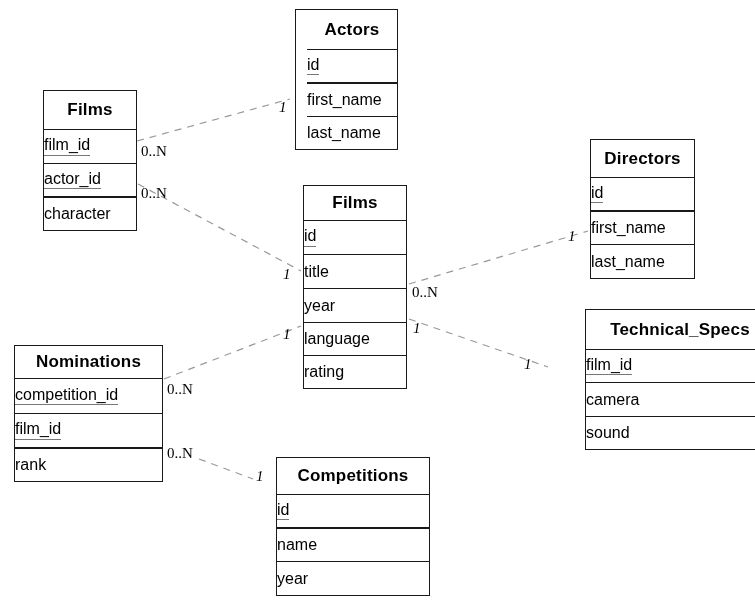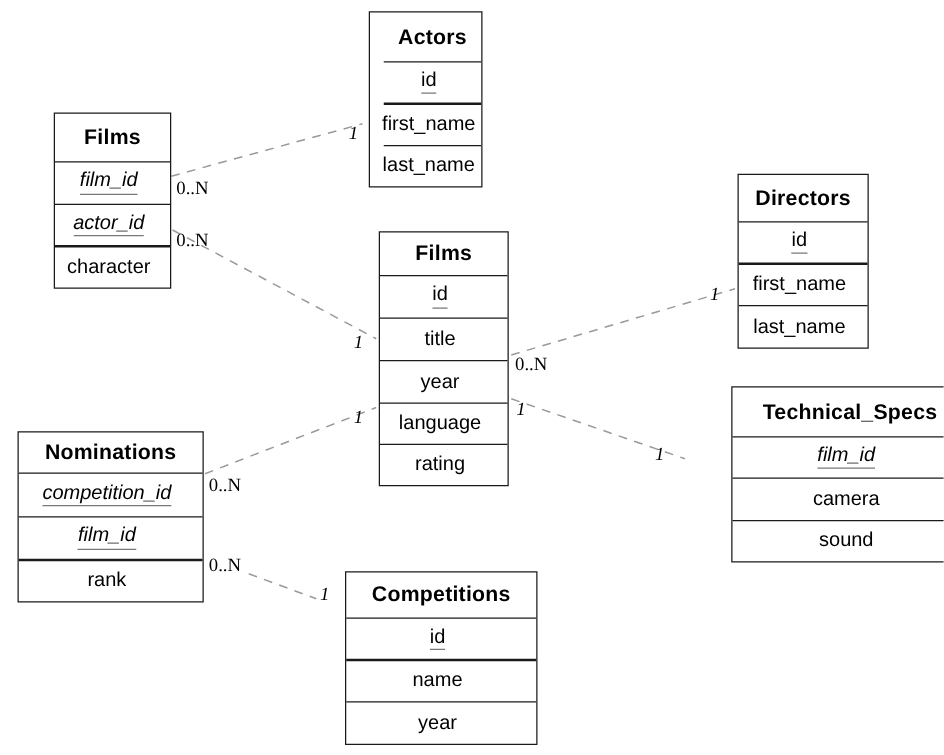--- a/index.html
+++ b/index.html
@@ -10,26 +10,26 @@
   #rel-lines{position:absolute;left:0;top:0;pointer-events:none;}
   .etable{
     position:absolute;background:#ffffff;border:1.4px solid #1a1a1a;
     box-sizing:border-box;
   }
   .ttitle{
     box-sizing:border-box;display:flex;align-items:center;justify-content:center;
     font-weight:bold;font-size:17px;letter-spacing:0.2px;
   }
   .trow{
-    box-sizing:border-box;display:flex;align-items:center;justify-content:center;
+    box-sizing:border-box;display:flex;align-items:center;justify-content:flex-start;
     padding-right:6px;border-top:1.4px solid #1a1a1a;font-size:16px;
   }
   .trow.thick{border-top-width:2.8px;}
   .trow .u{border-bottom:1.7px solid #787878;padding-bottom:1px;line-height:1.05;}
-  .trow .fk{font-style:italic;}
+  .trow .fk{}
   .card{
     position:absolute;font-family:"Liberation Serif",serif;font-size:15px;
     line-height:16px;color:#000;white-space:nowrap;
   }
   .card.one{font-style:italic;}
 </style>
 </head>
 <body>
 
 <div id="canvas">
@@ -38,21 +38,21 @@
     <g stroke="#999999" stroke-width="1.2" stroke-dasharray="7 6" fill="none">
       <line x1="137" y1="141" x2="290" y2="99"></line>
       <line x1="138" y1="184" x2="301" y2="271"></line>
       <line x1="164" y1="379" x2="301" y2="326"></line>
       <line x1="409" y1="284" x2="588" y2="231"></line>
       <line x1="409" y1="319" x2="548" y2="367"></line>
       <line x1="199" y1="459" x2="253" y2="479"></line>
     </g>
   </svg>
 
-  <div class="etable" style="left:295px;top:9px;width:91px;padding-left:11px;">
+  <div class="etable" style="left:295px;top:9px;width:103px;padding-left:11px;">
     <div class="ttitle" style="height:39px">Actors</div>
     <div class="trow" style="height:33px">
         <span class="u">id</span>
       </div>
     <div class="trow thick" style="height:34px">
         <span>first_name</span>
       </div>
     <div class="trow" style="height:33px">
         <span>last_name</span>
       </div>

